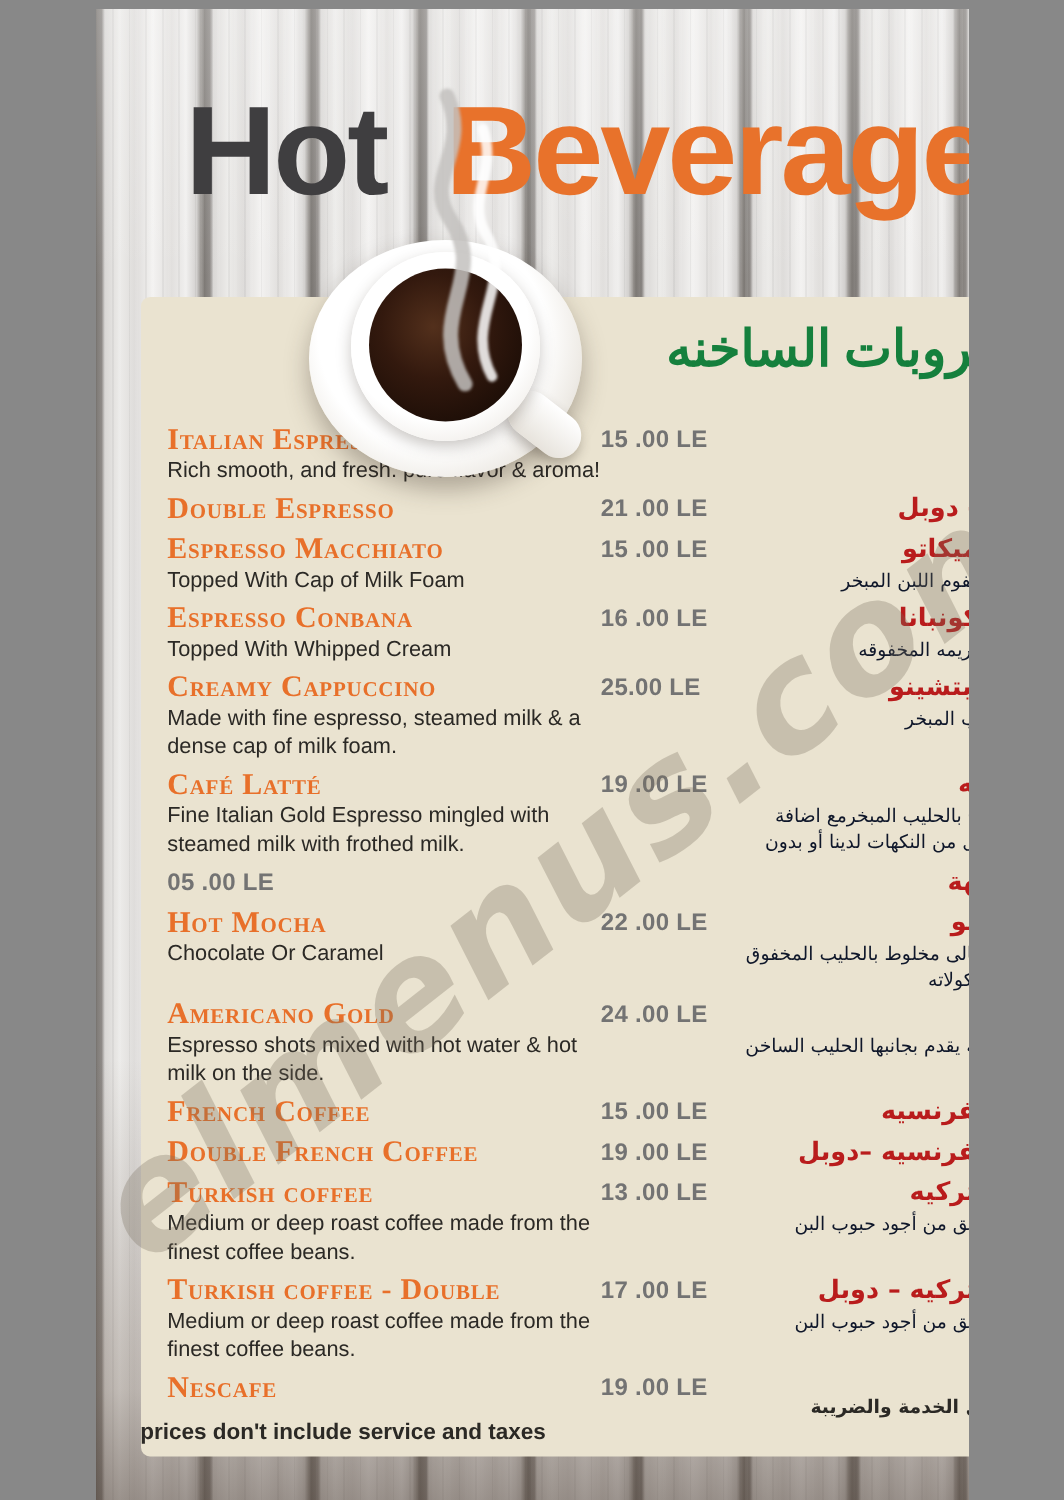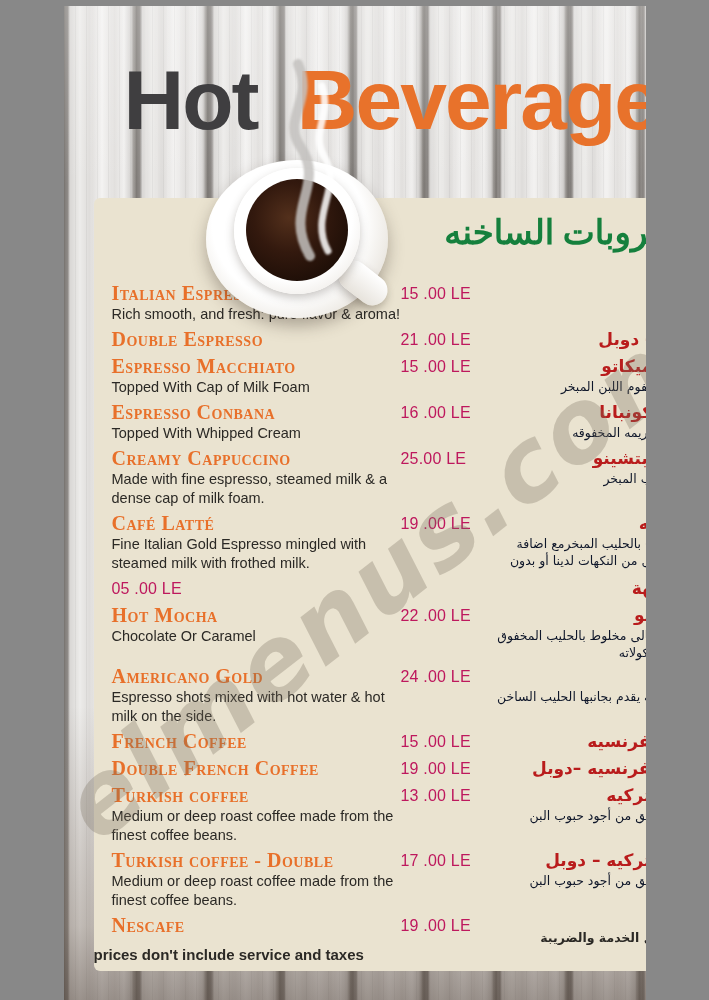--- a/index.html
+++ b/index.html
@@ -42,21 +42,21 @@
   
   .panel{position:absolute;left:30px;top:192px;width:650px;height:773px;z-index:10;
          background:#eae3d0;border-radius:6px;overflow:hidden;}
   .menu-header{position:absolute;top:14px;right:24px;direction:rtl;
          font-family:Liberation Serif, serif;font-weight:bold;
          font-size:34px;color:#15803d;}
 
   .items{position:absolute;top:84px;left:18px;right:18px;}
   .row{display:flex;align-items:flex-start;margin-bottom:4px;}
   .col-en{width:289px;}
-  .col-price{width:96px;font-weight:normal;font-size:16px;color:#be185d;
+  .col-price{width:96px;font-weight:bold;font-size:16px;color:#737373;
              padding-top:3px;letter-spacing:.2px;}
   .col-ar{flex:1;direction:rtl;text-align:right;font-family:"DejaVu Sans",sans-serif;}
   .item-name{font-family:"Liberation Serif",serif;font-variant:small-caps;
              font-weight:bold;font-size:20px;line-height:23px;color:#e8702a;
              letter-spacing:.5px;}
   .item-name.red{color:#c92129;}
   .item-desc{font-size:14.5px;line-height:19px;color:#2b2925;}
   .item-name-ar{font-weight:bold;font-size:17px;line-height:23px;color:#b91c1c;}
   .item-desc-ar{font-size:12.5px;line-height:17px;color:#0f172a;}
 

